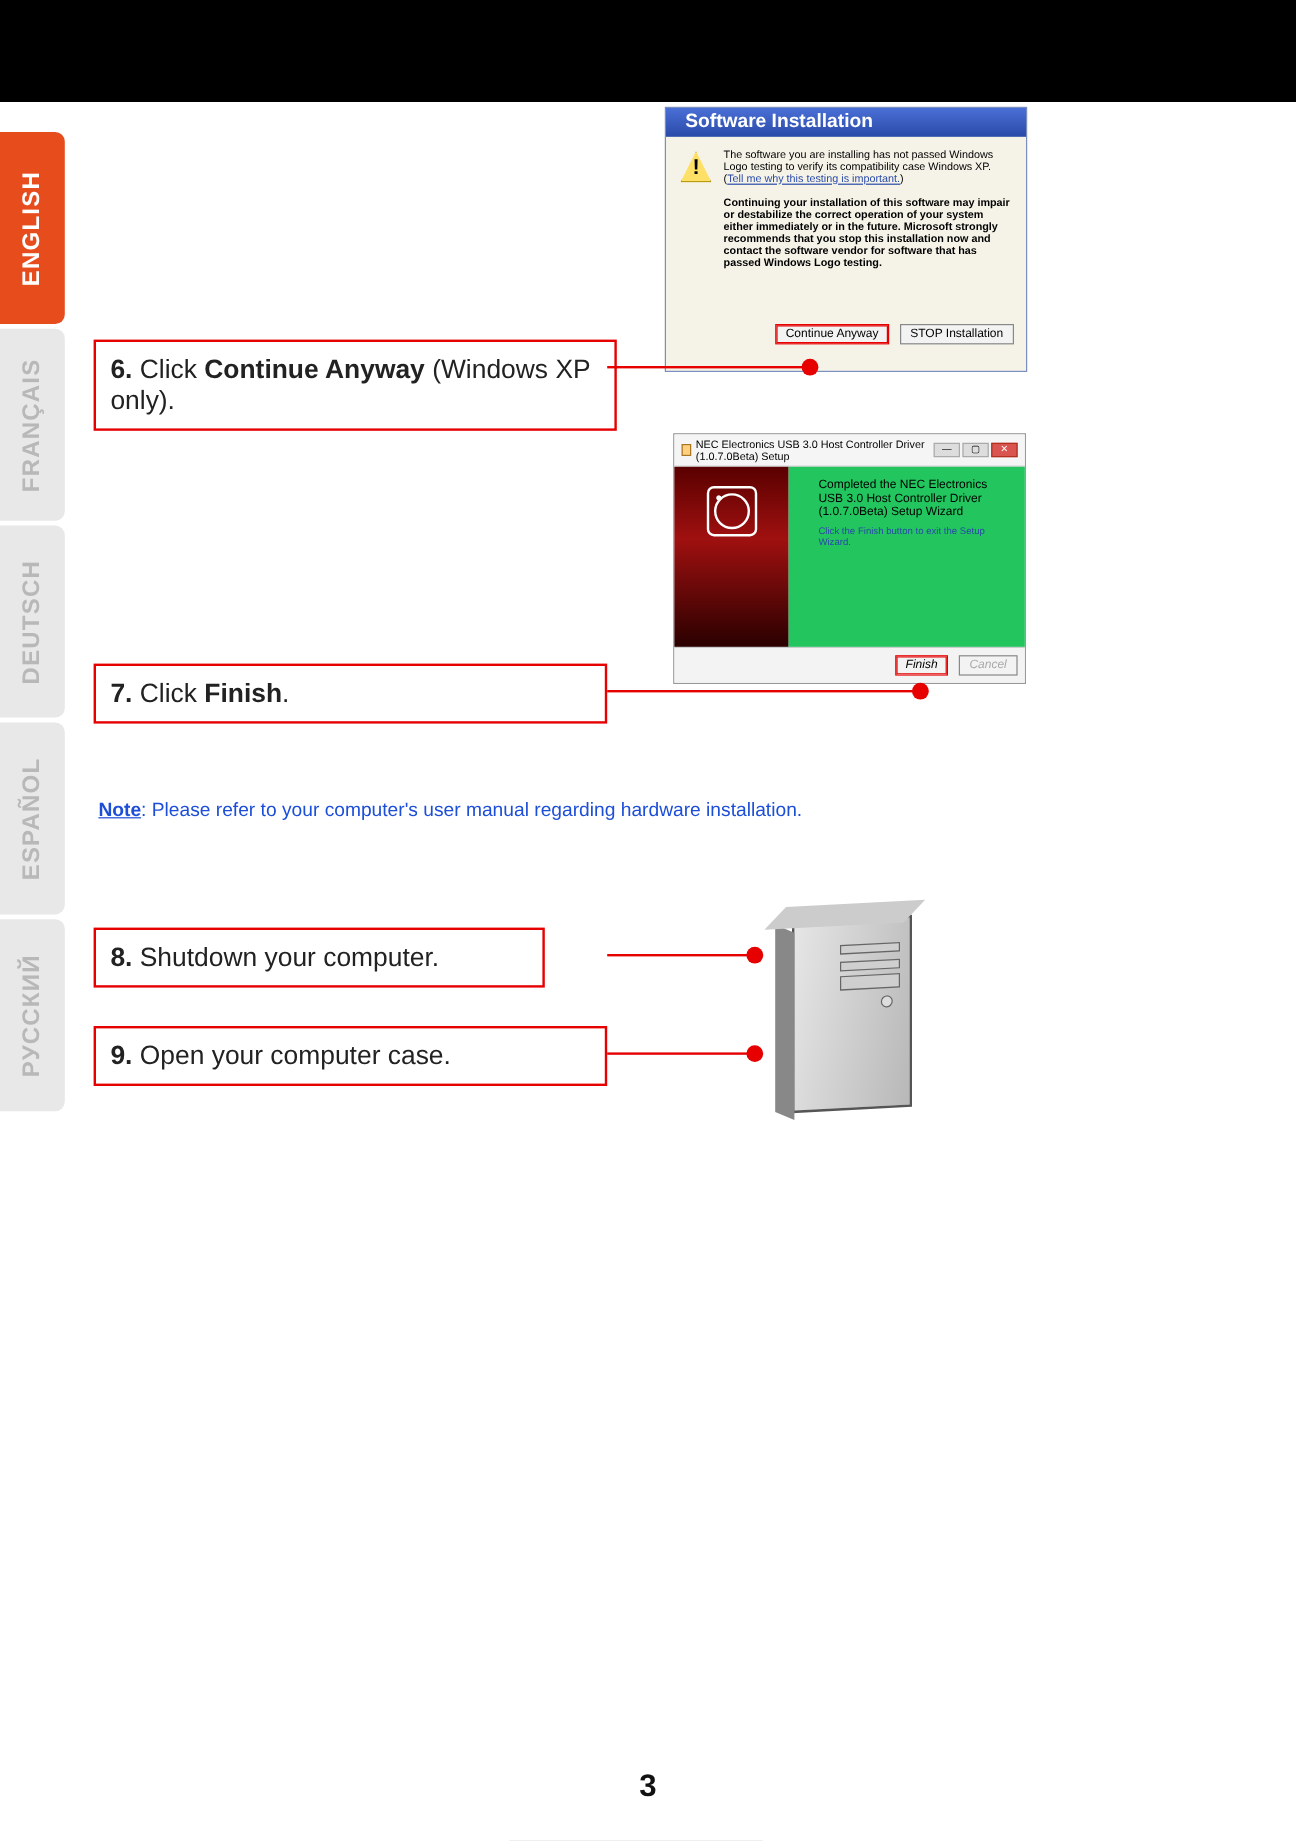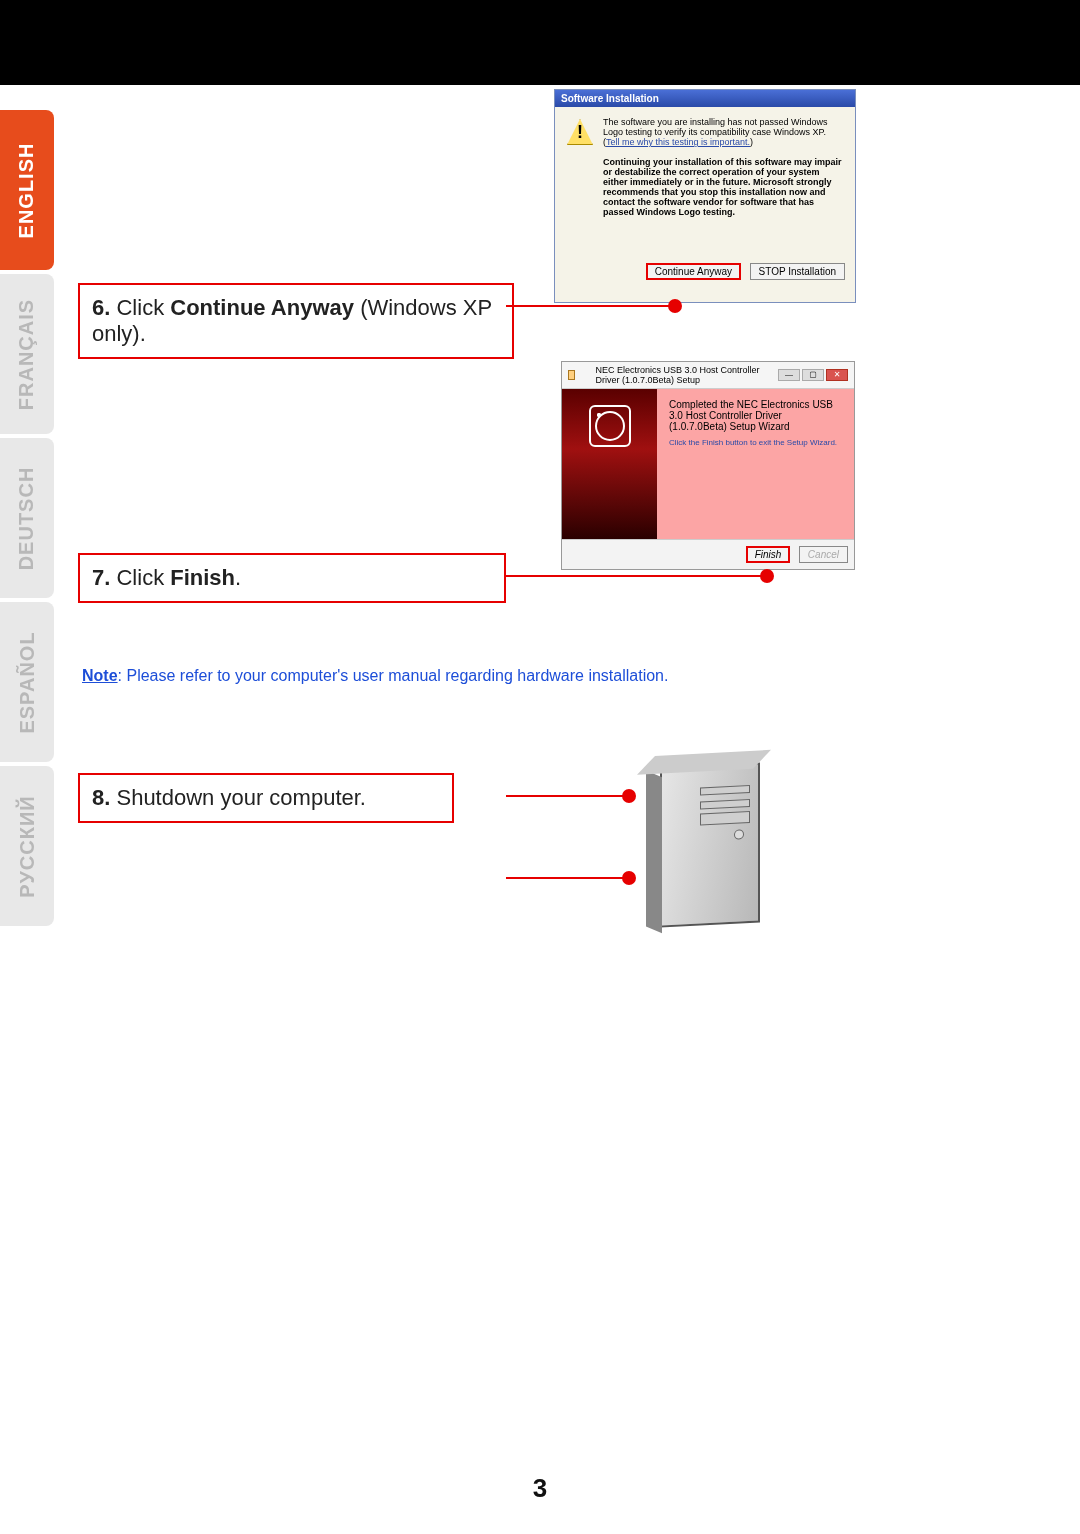--- a/index.html
+++ b/index.html
@@ -14,40 +14,40 @@
   .lang-tab span { transform: rotate(-90deg); white-space:nowrap; font-weight:bold; font-size:20px; letter-spacing:1px; }
   .lang-active { background:#e74c1c; color:#fff; }
   .lang-inactive { background:#e8e8e8; color:#b8b8b8; }
 
   .instr-box { position:absolute; border:2px solid #e60000; padding:10px 12px; font-size:22px; color:#222; background:#fff; }
   .connector { position:absolute; height:2px; background:#e60000; }
   .connector::after { content:""; position:absolute; right:-8px; top:-6px; width:14px; height:14px; border-radius:50%; background:#e60000; }
 
   
   .dlg1 { position:absolute; left:554; top:0; width:302px; background:#f5f3e8; border:1px solid #7a8fbd; font-size:9px; }
-  .dlg1-title { background:linear-gradient(#4a6fd6,#2a4aa8); color:#fff; font-weight:bold; font-size:10px; padding:3px 6px; }
+  .dlg1-title { background:linear-gradient(#4a6fd6,#2a4aa8); color:#fff; font-weight:bold; font-size:16px; padding:3px 16px; }
   .dlg1-body { padding:10px 12px 10px 48px; position:relative; min-height:150px; }
   .dlg1-icon { position:absolute; left:12px; top:12px; width:26px; height:26px; background:#ffe066; border:1px solid #aa8a00; display:flex; align-items:center; justify-content:center; font-weight:bold; color:#000; font-size:18px; clip-path: polygon(50% 0, 100% 100%, 0 100%); }
   .dlg1 a { color:#2a4aa8; text-decoration:underline; }
   .dlg1-btns { text-align:right; padding:6px 10px 22px; }
   .dlg-btn { display:inline-block; font-size:10px; border:1px solid #888; background:#f3f3f3; padding:2px 8px; margin-left:6px; }
   .dlg-btn.highlight { border:1px solid #e60000; box-shadow:0 0 0 1px #e60000 inset; }
 
   
   .dlg2 { position:absolute; left:561px; top:276px; width:294px; border:1px solid #999; background:#eee; font-size:9px; }
   .dlg2-titlebar { background:#f5f5f5; border-bottom:1px solid #ccc; padding:3px 6px; font-size:9px; display:flex; align-items:center; justify-content:space-between; }
   .dlg2-winbtns { display:flex; gap:2px; }
   .winbtn { width:22px; height:12px; background:#ddd; border:1px solid #aaa; font-size:8px; text-align:center; line-height:10px; }
   .winbtn.close { background:#d9534f; color:#fff; border-color:#b03020; }
   .dlg2-body { display:flex; height:150px; }
   .dlg2-art { width:95px; background:linear-gradient(#5a0000,#a01010 40%,#2a0000); position:relative; }
   .dlg2-art .disc { position:absolute; top:16px; left:50%; transform:translateX(-50%); width:42px; height:42px; border:2px solid #fff; border-radius:6px; display:flex; align-items:center; justify-content:center; }
   .dlg2-art .disc-inner { width:30px; height:30px; border:2px solid #fff; border-radius:50%; position:relative; }
   .dlg2-art .disc-inner::before, .dlg2-art .disc-inner::after { content:""; position:absolute; border-radius:50%; border:2px solid #fff; }
-  .dlg2-text { flex:1; padding:10px 12px; background:#fca5a5; }
+  .dlg2-text { flex:1; padding:10px 25px; background:#22c55e; }
   .dlg2-footer { border-top:1px solid #ccc; padding:6px; text-align:right; background:#f3f3f3;font-style:italic; }
 
   .note-text { position:absolute; left:82px; top:582px; font-size:16px; color:#1d4ed8; }
   .note-text .u { text-decoration:underline; font-weight:bold; }
 
   
   .computer { position:absolute; left:640px; top:670px; width:140px; height:190px; }
   .tower { position:absolute; left:20px; top:10px; width:100px; height:160px; background:linear-gradient(100deg,#e6e6e6,#b8b8b8); border:2px solid #555; transform:skewY(-3deg); }
   .tower::before { content:""; position:absolute; left:-16px; top:4px; width:16px; height:156px; background:#888; transform:skewY(25deg); }
   .tower::after { content:""; position:absolute; top:-14px; left:-16px; width:116px; height:18px; background:#ccc; transform:skewX(-45deg); }
@@ -99,21 +99,21 @@
     </div>
   </div>
 
   <div class="instr-box" style="left:78px; top:198px; width:436px;">
     <b>6.</b><span> Click </span><b>Continue Anyway</b><span> (Windows XP only).</span>
   </div>
   <div class="connector" style="left:506px; top:220px; width:168px;"></div>
 
   <div class="dlg2">
     <div class="dlg2-titlebar">
-      <span style="display:flex; align-items:center; gap:20px;">
+      <span style="display:flex; align-items:center; gap:4px;">
         <span style="width:10px;height:10px;background:#ffd080;border:1px solid #aa7720;display:inline-block;"></span>
         <span>NEC Electronics USB 3.0 Host Controller Driver (1.0.7.0Beta) Setup</span>
       </span>
       <span class="dlg2-winbtns">
         <span class="winbtn">—</span>
         <span class="winbtn">▢</span>
         <span class="winbtn close">✕</span>
       </span>
     </div>
     <div class="dlg2-body">
@@ -140,20 +140,23 @@
 
   <div class="note-text">
     <span class="u">Note</span><span>: Please refer to your computer's user manual regarding hardware installation.</span>
   </div>
 
   <div class="instr-box" style="left:78px; top:688px; width:376px;">
     <b>8.</b><span> Shutdown your computer.</span>
   </div>
   <div class="connector" style="left:506px; top:710px; width:122px;"></div>
 
+  <div class="instr-box" style="left:78px; top:770px; width:428px;">
+    <b>9.</b><span> Open your computer case.</span>
+  </div>
   <div class="connector" style="left:506px; top:792px; width:122px;"></div>
 
   <div class="computer">
     <div class="tower">
       <div class="drive d1"></div>
       <div class="drive d2"></div>
       <div class="drive d3"></div>
       <div class="pwrbtn"></div>
     </div>
   </div>

